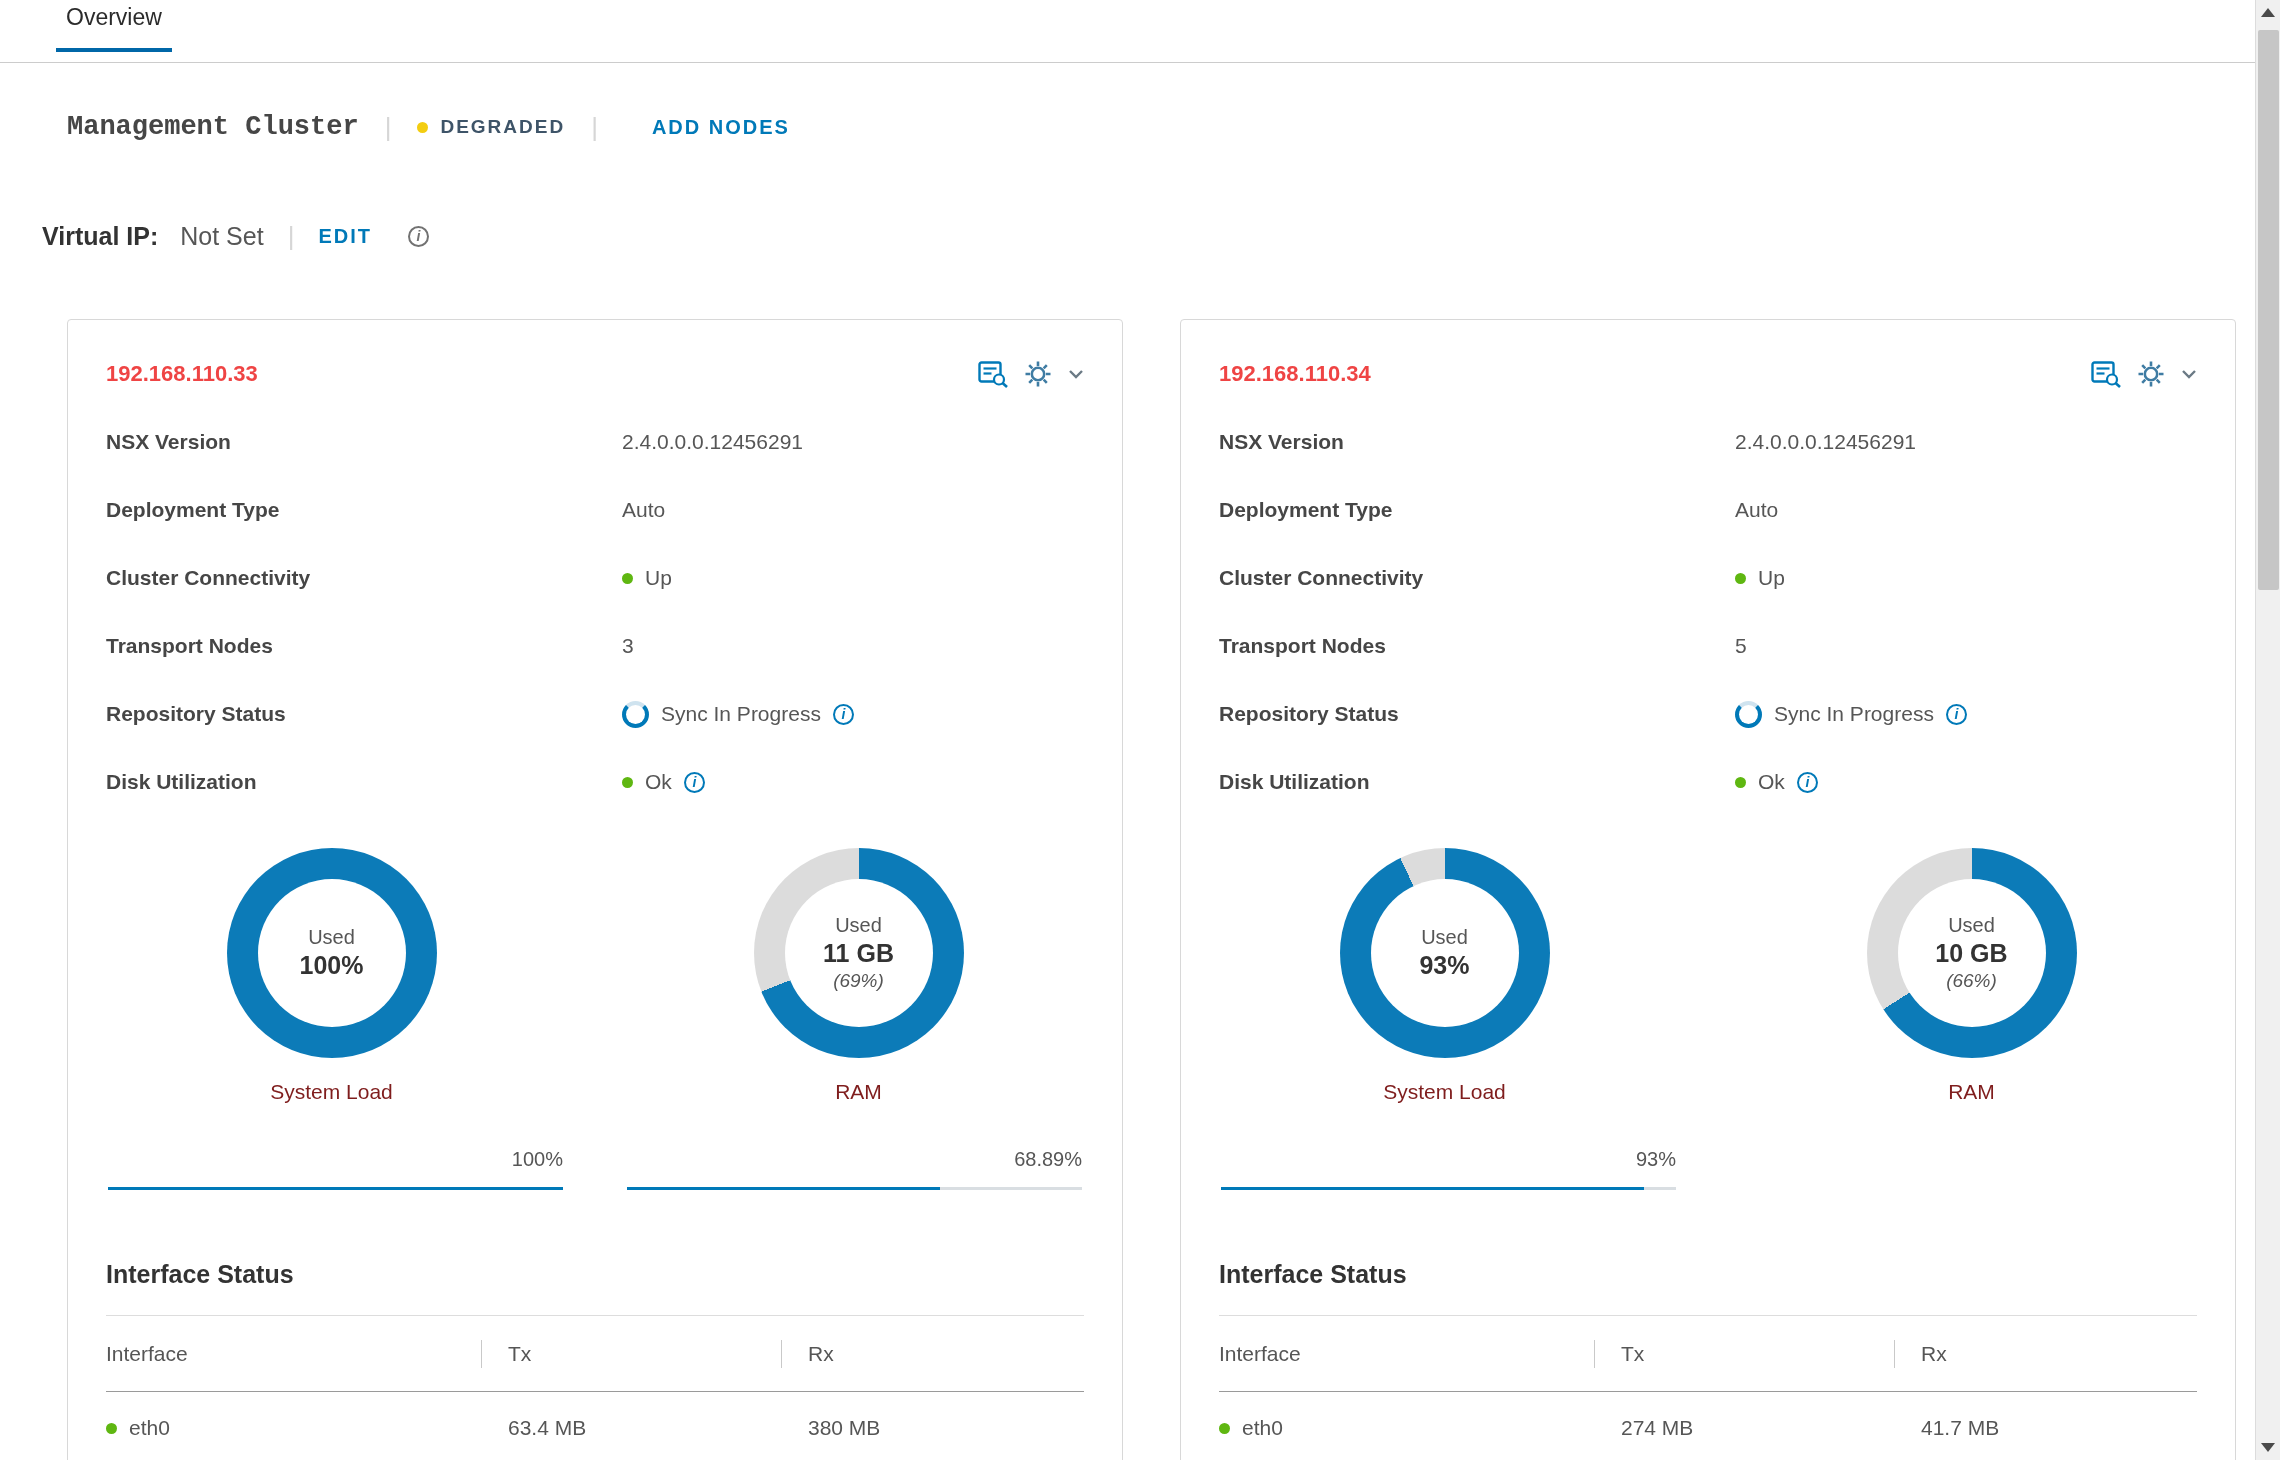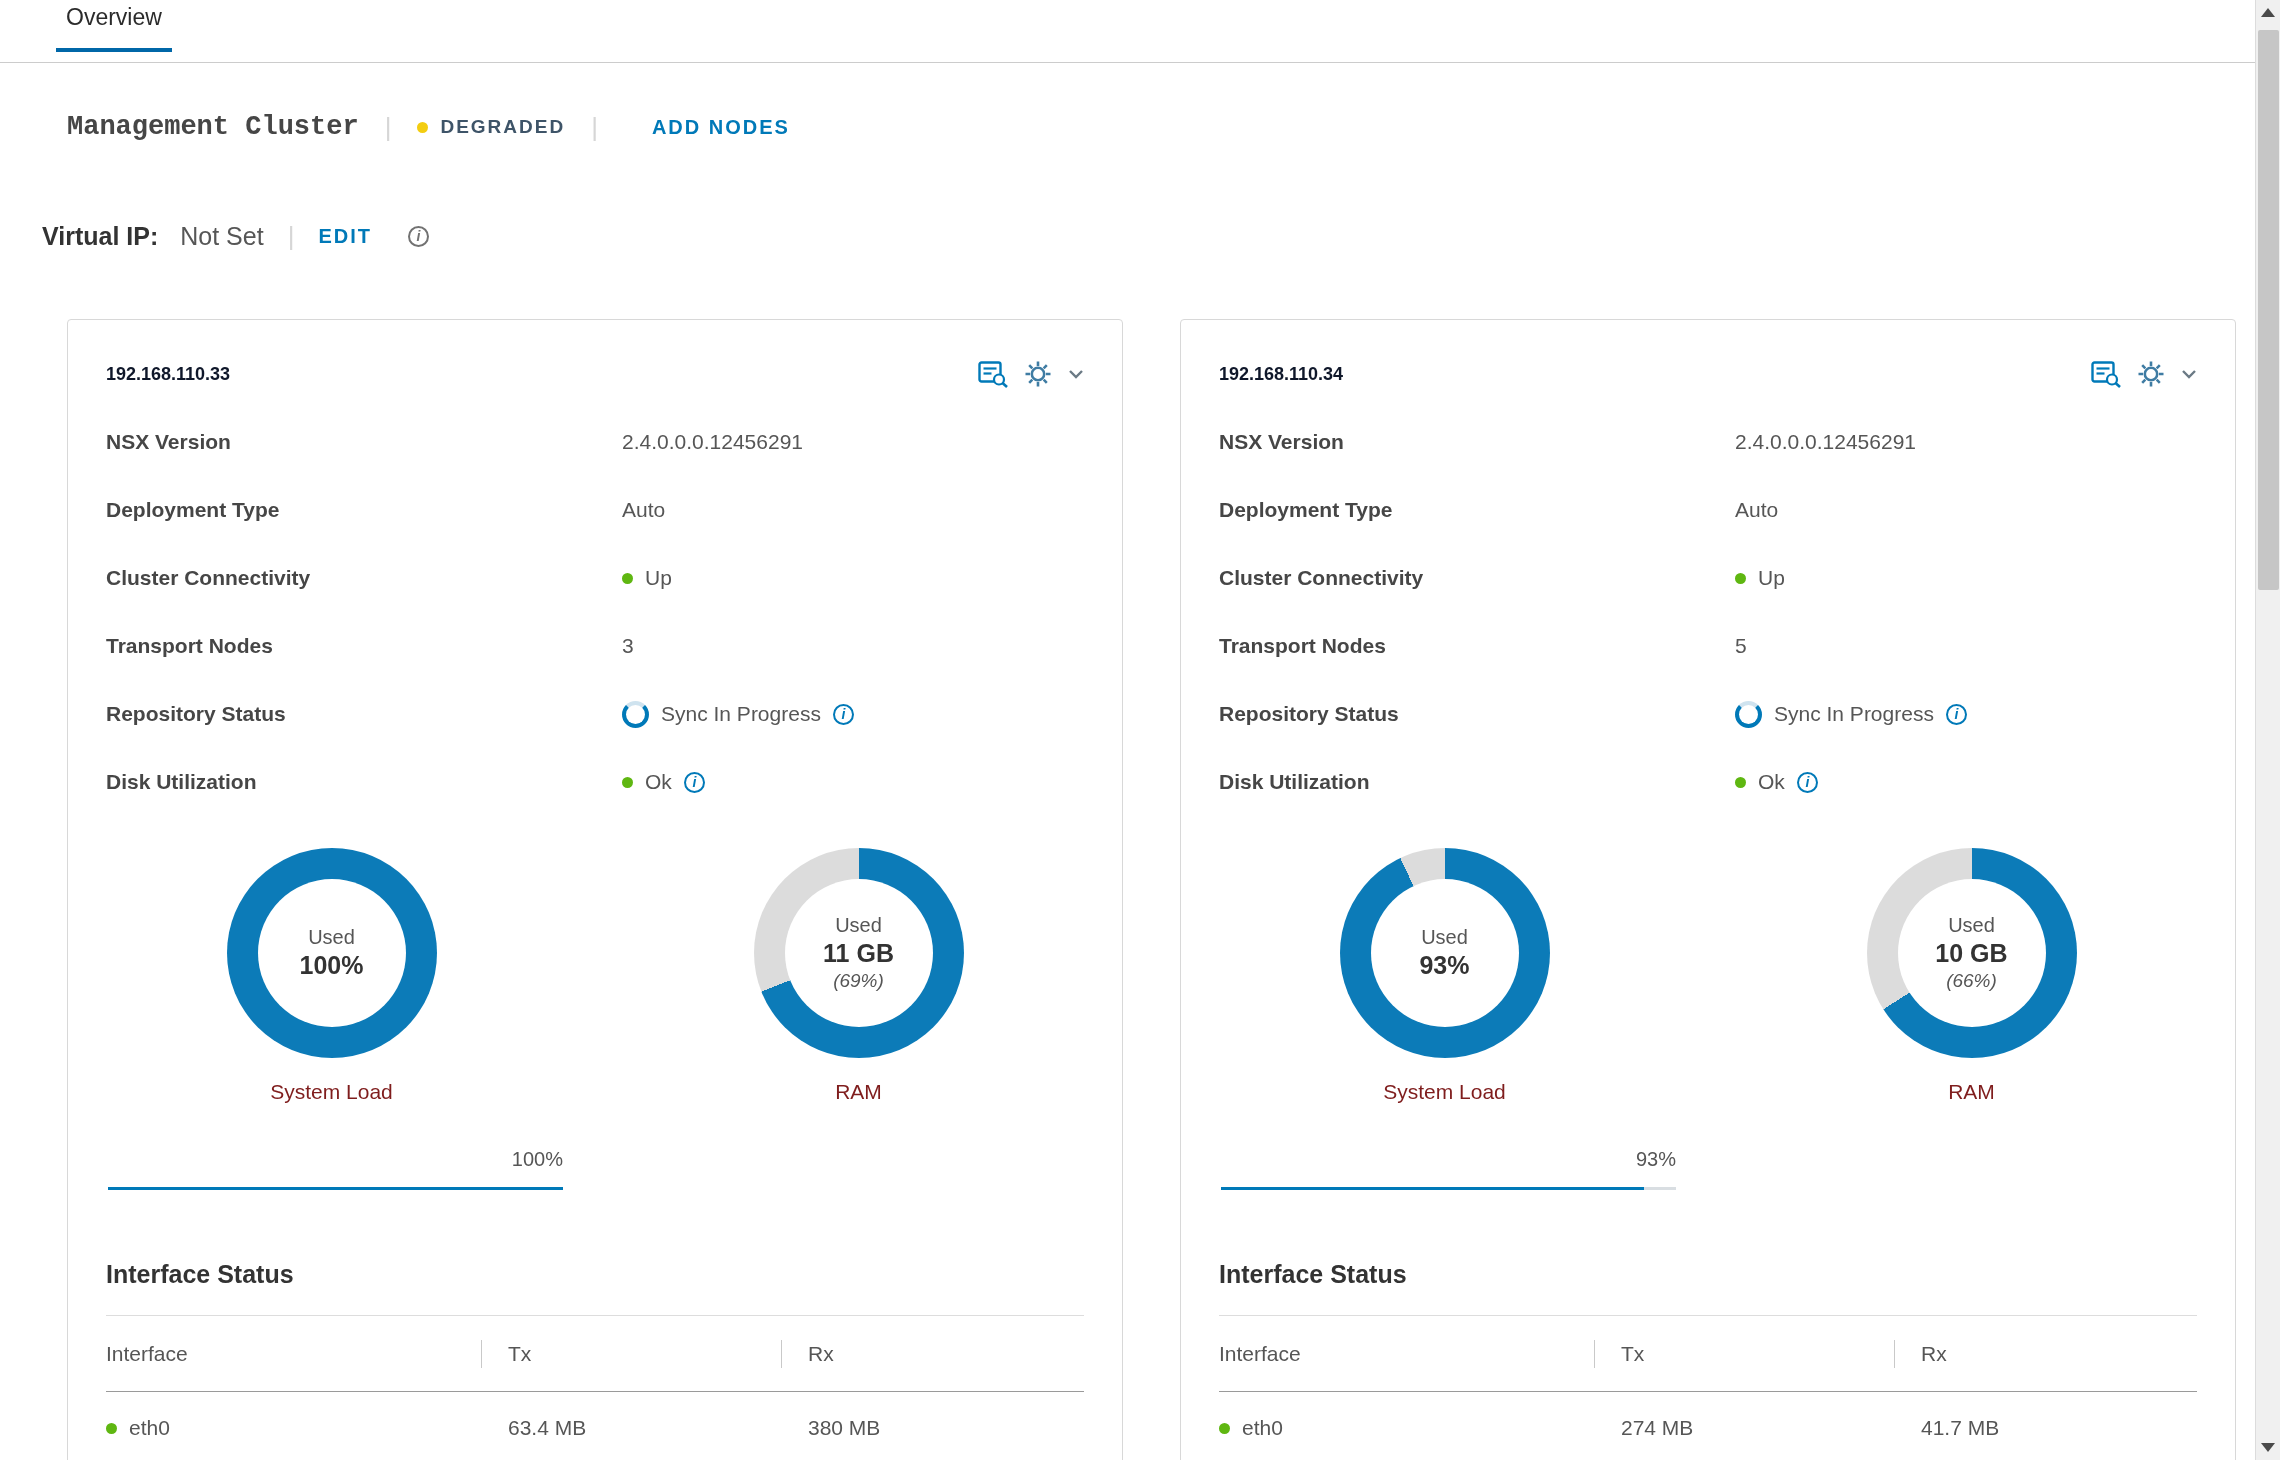--- a/index.html
+++ b/index.html
@@ -63,21 +63,21 @@
   .card {
     width: 1056px;
     background: #ffffff;
     border: 1px solid #d8d8d8;
     border-radius: 4px;
   }
   .card-head {
     padding: 34px 38px 0 38px;
     display: flex; justify-content: space-between; align-items: center; height: 74px;
   }
-  .node-ip { font-size: 18px; font-weight: bold; color: #0f172a; }
+  .node-ip { font-size: 22px; font-weight: bold; color: #ef4444; }
   .head-icons { display: flex; align-items: center; gap: 16px; }
   .head-icons .icn { cursor: pointer; display: inline-flex; }
 
   .props { margin-top: 14px; }
   .prop { display: flex; align-items: center; height: 68px; padding: 0 38px; }
   .prop dt { flex: 0 0 516px; font-size: 21px; font-weight: bold; color: #464646; }
   .prop dd { flex: 1; font-size: 21px; color: #565656; display: flex; align-items: center; gap: 12px; }
 
   .spinner {
     display: inline-block; width: 27px; height: 27px; border-radius: 50%;
@@ -255,20 +255,26 @@
       </div>
     </div>
 
     <div class="bars">
       <div class="bar-block">
         <div class="bar-pct">100%</div>
         <div class="bar-track">
             <div class="bar-fill" style="width: 100%;"></div>
           </div>
       </div>
+      <div class="bar-block">
+        <div class="bar-pct">68.89%</div>
+        <div class="bar-track">
+            <div class="bar-fill" style="width: 68.89%;"></div>
+          </div>
+      </div>
     </div>
 
     <h3 class="if-title">Interface Status</h3>
     <div class="if-grid">
       <div class="if-header">
         <div class="hcell">Interface</div>
         <div class="hcell">
           <span class="hsep"></span>
           <span>Tx</span>
         </div>

